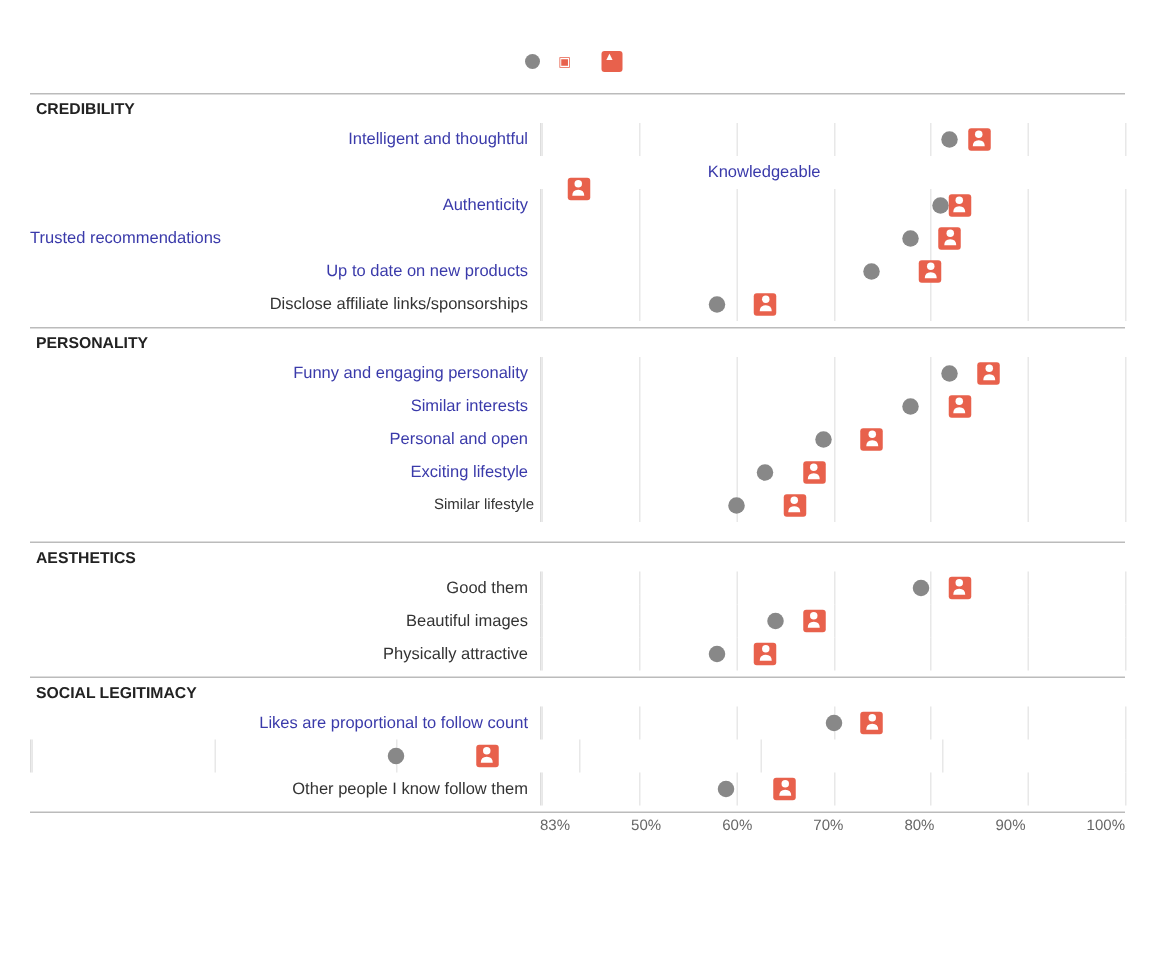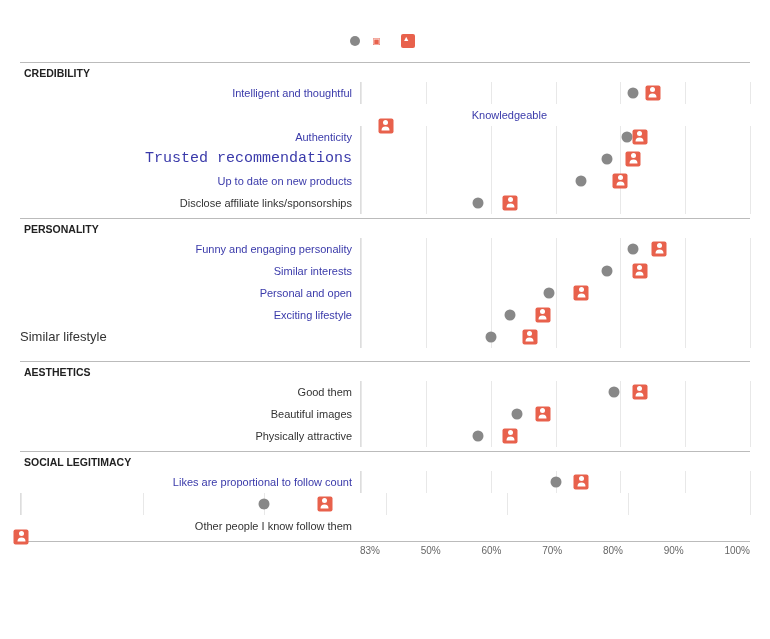--- a/index.html
+++ b/index.html
@@ -136,21 +136,21 @@
               <div style="position: absolute; width: 11px; height: 11px; background: rgb(136, 136, 136); border-radius: 50%; top: 50%; left: 68.33%; transform: translate(-50%, -50%);"></div>
               <div style="position: absolute; width: 15px; height: 15px; background: rgb(232, 97, 76); border-radius: 2px; top: 50%; left: 71.67%; transform: translate(-50%, -50%); display: flex; align-items: center; justify-content: center;">
                 <div style="color: white; font-size: 9px; line-height: 1;"><svg width="10" height="12" viewBox="0 0 10 12">
                     <circle cx="5" cy="3" r="2.5" fill="white"></circle>
                     <path d="M1 11 Q1 7 5 7 Q9 7 9 11" fill="white"></path>
                   </svg></div>
               </div>
             </div>
           </div>
           <div style="display: flex; align-items: center; height: 22px; position: relative;">
-            <div style="width: 340px; flex-shrink: 0; text-align: right; padding-right: 8px; font-size: 15px; color: rgb(58, 58, 170); line-height: 22px; font-family: Liberation Mono, monospace; white-space: nowrap;">Trusted recommendations</div>
+            <div style="width: 340px; flex-shrink: 0; text-align: left; padding-right: 8px; font-size: 11px; color: rgb(58, 58, 170); line-height: 22px; font-family: Liberation Sans, sans-serif; white-space: nowrap;">Trusted recommendations</div>
             <div style="flex: 1 1 0%; position: relative; height: 22px; border-left: 1px solid rgb(221, 221, 221);">
               <div style="position: absolute; top: 0px; bottom: 0px; left: 100%; width: 1px; background: rgb(232, 232, 232); pointer-events: none;"></div>
               <div style="position: absolute; top: 0px; bottom: 0px; left: 83.333%; width: 1px; background: rgb(232, 232, 232); pointer-events: none;"></div>
               <div style="position: absolute; top: 0px; bottom: 0px; left: 66.667%; width: 1px; background: rgb(232, 232, 232); pointer-events: none;"></div>
               <div style="position: absolute; top: 0px; bottom: 0px; left: 50%; width: 1px; background: rgb(232, 232, 232); pointer-events: none;"></div>
               <div style="position: absolute; top: 0px; bottom: 0px; left: 33.333%; width: 1px; background: rgb(232, 232, 232); pointer-events: none;"></div>
               <div style="position: absolute; top: 0px; bottom: 0px; left: 16.667%; width: 1px; background: rgb(232, 232, 232); pointer-events: none;"></div>
               <div style="position: absolute; top: 0px; bottom: 0px; left: 0%; width: 1px; background: rgb(232, 232, 232); pointer-events: none;"></div>
               <div style="position: absolute; width: 11px; height: 11px; background: rgb(136, 136, 136); border-radius: 50%; top: 50%; left: 63.33%; transform: translate(-50%, -50%);"></div>
               <div style="position: absolute; width: 15px; height: 15px; background: rgb(232, 97, 76); border-radius: 2px; top: 50%; left: 70%; transform: translate(-50%, -50%); display: flex; align-items: center; justify-content: center;">
@@ -273,21 +273,21 @@
               <div style="position: absolute; width: 11px; height: 11px; background: rgb(136, 136, 136); border-radius: 50%; top: 50%; left: 38.33%; transform: translate(-50%, -50%);"></div>
               <div style="position: absolute; width: 15px; height: 15px; background: rgb(232, 97, 76); border-radius: 2px; top: 50%; left: 46.67%; transform: translate(-50%, -50%); display: flex; align-items: center; justify-content: center;">
                 <div style="color: white; font-size: 9px; line-height: 1;"><svg width="10" height="12" viewBox="0 0 10 12">
                     <circle cx="5" cy="3" r="2.5" fill="white"></circle>
                     <path d="M1 11 Q1 7 5 7 Q9 7 9 11" fill="white"></path>
                   </svg></div>
               </div>
             </div>
           </div>
           <div style="display: flex; align-items: center; height: 22px; position: relative;">
-            <div style="width: 340px; flex-shrink: 0; text-align: left; padding-right: 14px; font-size: 13px; color: rgb(51, 51, 51); line-height: 22px; font-family: Arial, sans-serif; white-space: nowrap;">Similar lifestyle</div>
+            <div style="width: 340px; flex-shrink: 0; text-align: right; padding-right: 4px; font-size: 10px; color: rgb(51, 51, 51); line-height: 22px; font-family: Arial, sans-serif; white-space: nowrap;">Similar lifestyle</div>
             <div style="flex: 1 1 0%; position: relative; height: 22px; border-left: 1px solid rgb(221, 221, 221);">
               <div style="position: absolute; top: 0px; bottom: 0px; left: 100%; width: 1px; background: rgb(232, 232, 232); pointer-events: none;"></div>
               <div style="position: absolute; top: 0px; bottom: 0px; left: 83.333%; width: 1px; background: rgb(232, 232, 232); pointer-events: none;"></div>
               <div style="position: absolute; top: 0px; bottom: 0px; left: 66.667%; width: 1px; background: rgb(232, 232, 232); pointer-events: none;"></div>
               <div style="position: absolute; top: 0px; bottom: 0px; left: 50%; width: 1px; background: rgb(232, 232, 232); pointer-events: none;"></div>
               <div style="position: absolute; top: 0px; bottom: 0px; left: 33.333%; width: 1px; background: rgb(232, 232, 232); pointer-events: none;"></div>
               <div style="position: absolute; top: 0px; bottom: 0px; left: 16.667%; width: 1px; background: rgb(232, 232, 232); pointer-events: none;"></div>
               <div style="position: absolute; top: 0px; bottom: 0px; left: 0%; width: 1px; background: rgb(232, 232, 232); pointer-events: none;"></div>
               <div style="position: absolute; width: 11px; height: 11px; background: rgb(136, 136, 136); border-radius: 50%; top: 50%; left: 33.33%; transform: translate(-50%, -50%);"></div>
               <div style="position: absolute; width: 15px; height: 15px; background: rgb(232, 97, 76); border-radius: 2px; top: 50%; left: 43.33%; transform: translate(-50%, -50%); display: flex; align-items: center; justify-content: center;">
@@ -393,21 +393,21 @@
               <div style="position: absolute; top: 0px; bottom: 0px; left: 0%; width: 1px; background: rgb(232, 232, 232); pointer-events: none;"></div>
               <div style="position: absolute; width: 11px; height: 11px; background: rgb(136, 136, 136); border-radius: 50%; top: 50%; left: 33.33%; transform: translate(-50%, -50%);"></div>
               <div style="position: absolute; width: 15px; height: 15px; background: rgb(232, 97, 76); border-radius: 2px; top: 50%; left: 41.67%; transform: translate(-50%, -50%); display: flex; align-items: center; justify-content: center;">
                 <div style="color: white; font-size: 9px; line-height: 1;"><svg width="10" height="12" viewBox="0 0 10 12">
                     <circle cx="5" cy="3" r="2.5" fill="white"></circle>
                     <path d="M1 11 Q1 7 5 7 Q9 7 9 11" fill="white"></path>
                   </svg></div>
               </div>
             </div>
           </div>
-          <div style="display: flex; align-items: flex-start; height: 22px; position: relative; flex-direction: column;">
+          <div style="display: flex; align-items: flex-end; height: 22px; position: relative;">
             <div style="width: 340px; flex-shrink: 0; text-align: right; padding-right: 8px; font-size: 11px; color: rgb(51, 51, 51); line-height: 22px; font-family: Arial, sans-serif; white-space: nowrap;">Other people I know follow them</div>
             <div style="flex: 1 1 0%; position: relative; height: 22px; border-left: 1px solid rgb(221, 221, 221);">
               <div style="position: absolute; top: 0px; bottom: 0px; left: 100%; width: 1px; background: rgb(232, 232, 232); pointer-events: none;"></div>
               <div style="position: absolute; top: 0px; bottom: 0px; left: 83.333%; width: 1px; background: rgb(232, 232, 232); pointer-events: none;"></div>
               <div style="position: absolute; top: 0px; bottom: 0px; left: 66.667%; width: 1px; background: rgb(232, 232, 232); pointer-events: none;"></div>
               <div style="position: absolute; top: 0px; bottom: 0px; left: 50%; width: 1px; background: rgb(232, 232, 232); pointer-events: none;"></div>
               <div style="position: absolute; top: 0px; bottom: 0px; left: 33.333%; width: 1px; background: rgb(232, 232, 232); pointer-events: none;"></div>
               <div style="position: absolute; top: 0px; bottom: 0px; left: 16.667%; width: 1px; background: rgb(232, 232, 232); pointer-events: none;"></div>
               <div style="position: absolute; top: 0px; bottom: 0px; left: 0%; width: 1px; background: rgb(232, 232, 232); pointer-events: none;"></div>
               <div style="position: absolute; width: 11px; height: 11px; background: rgb(136, 136, 136); border-radius: 50%; top: 50%; left: 31.67%; transform: translate(-50%, -50%);"></div>

